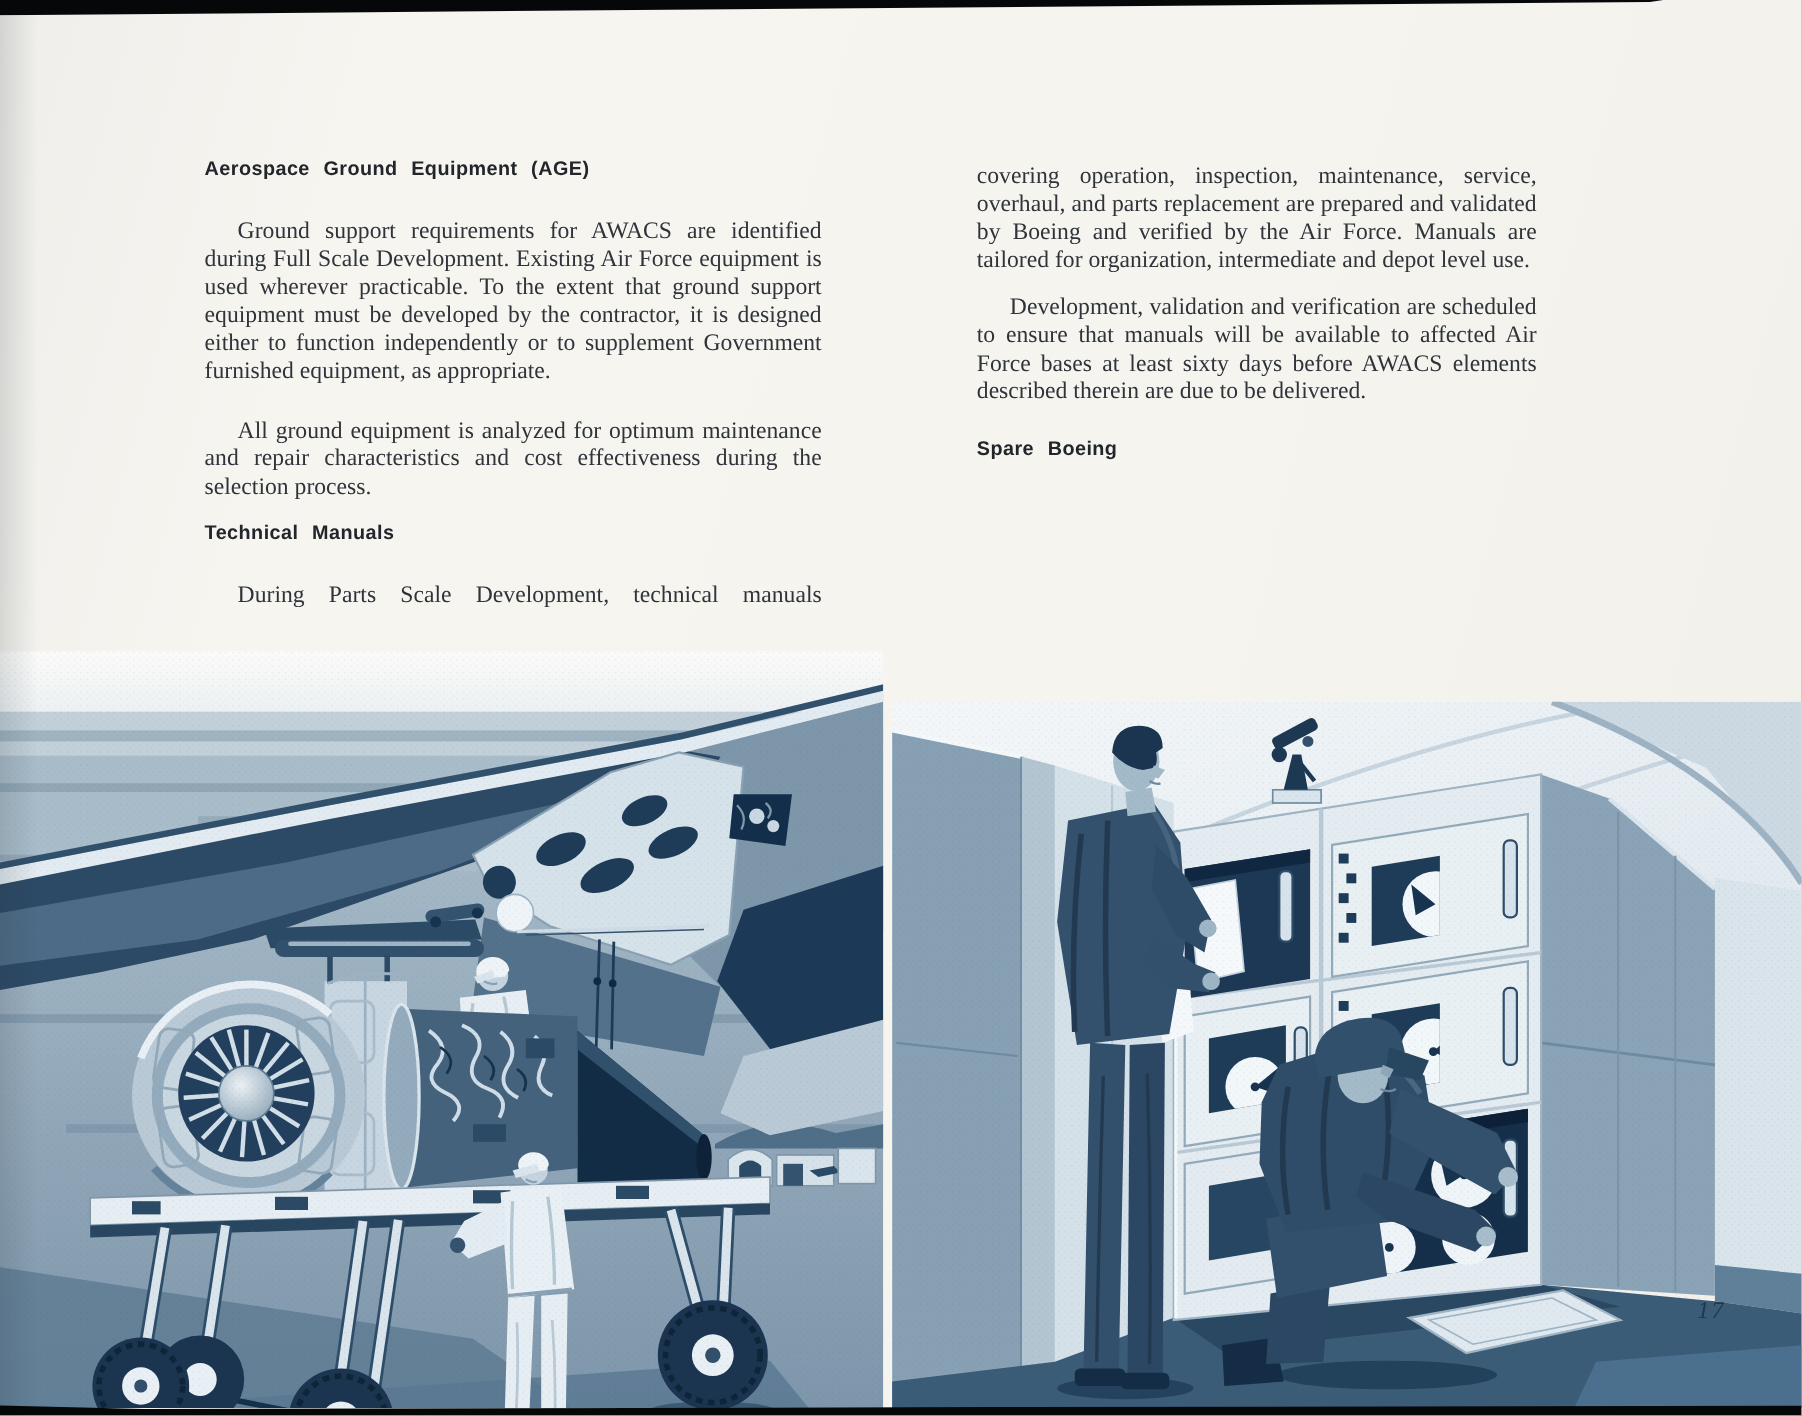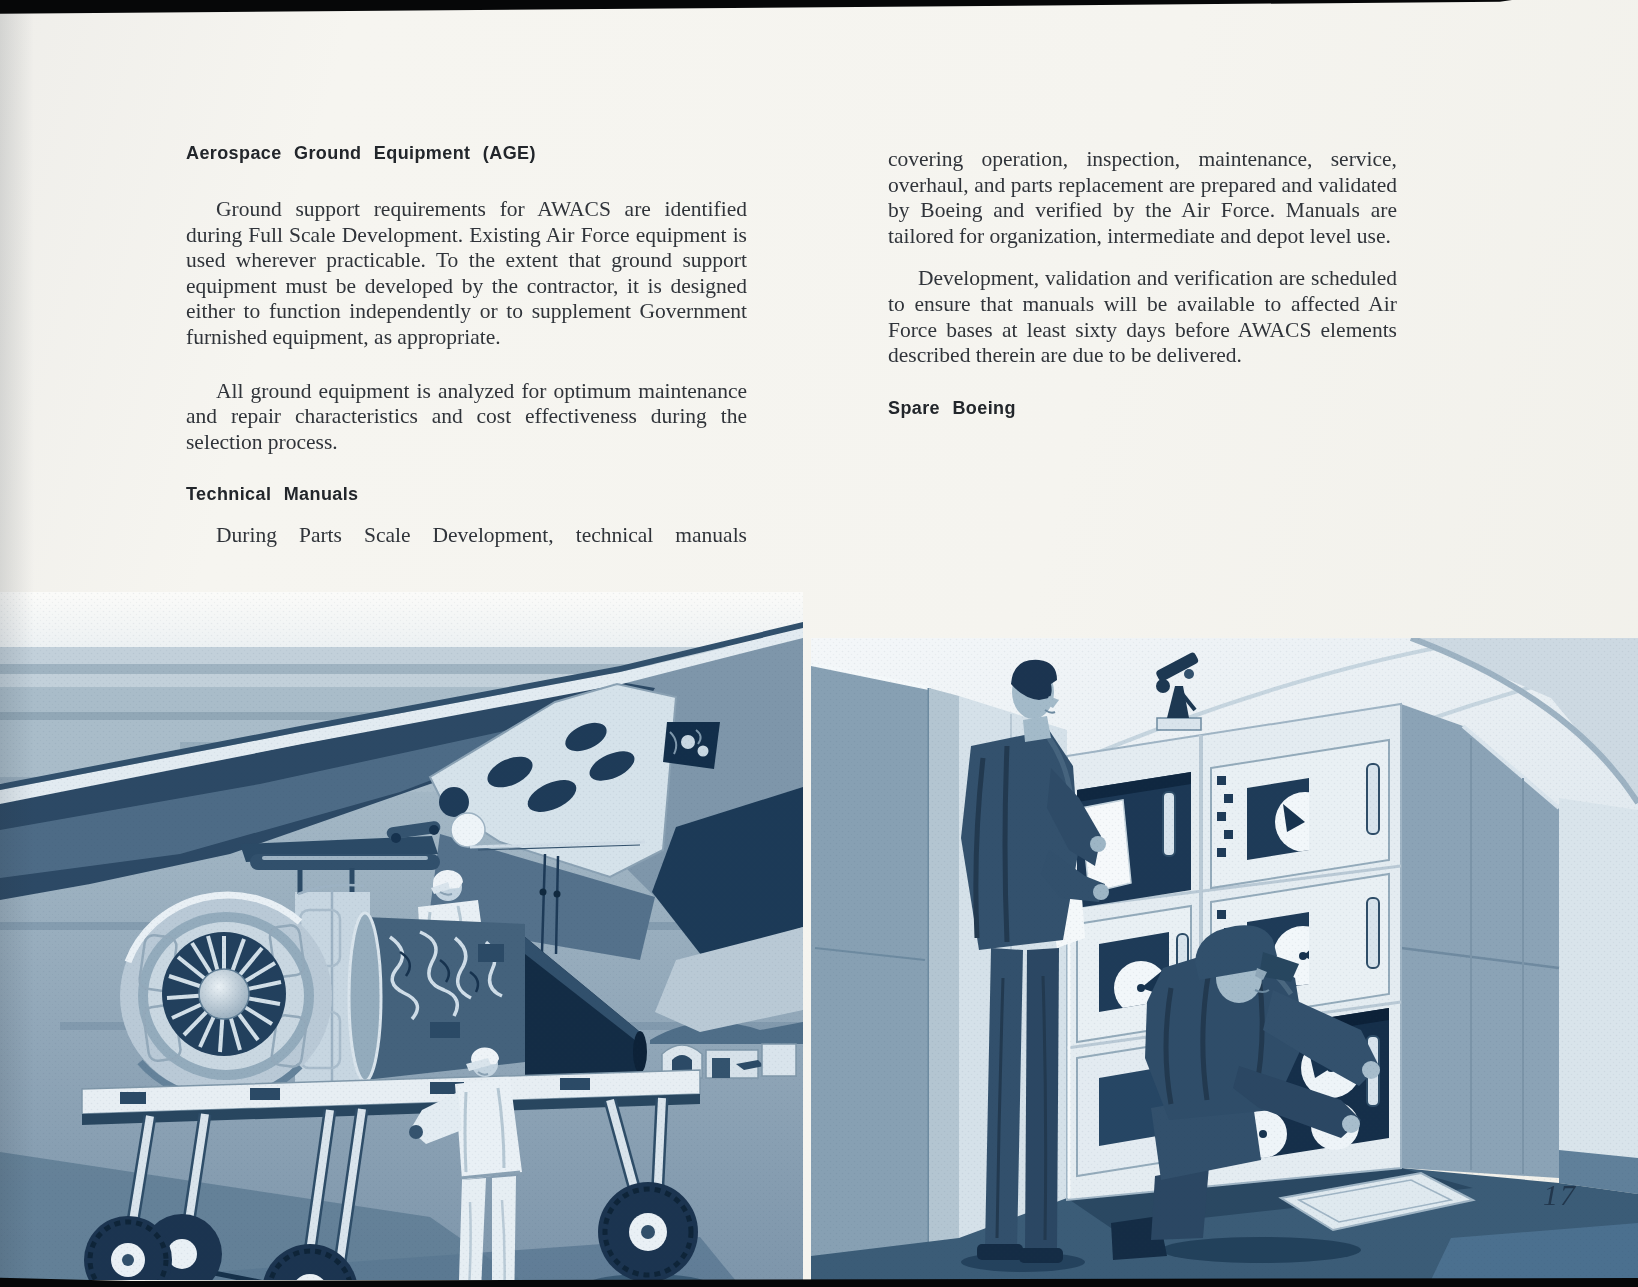--- a/index.html
+++ b/index.html
@@ -17,33 +17,33 @@
   .col{position:absolute;color:#30343a;font-size:21.5px;line-height:25.6px;text-align:justify;}
   .col p{margin:0;}
   .col p.indent{text-indent:30px;}
   h2.head{
     font-family:"Liberation Sans", sans-serif;font-weight:700;color:#22262b;
     font-size:18px;line-height:30px;margin:0;letter-spacing:.4px;word-spacing:7px;text-align:left;
   }
   .col-left{left:186px;top:138px;width:561px;}
   .col-left h2.age{margin-bottom:29px;}
   .col-left p.p1{margin-bottom:28px;}
-  .col-left p.p2{margin-bottom:24px;}
-  .col-left h2.manuals{margin-bottom:14px;}
+  .col-left p.p2{margin-bottom:14px;}
+  .col-left h2.manuals{margin-bottom:29px;}
   .col-left p.p3{text-align-last:justify;}
   .col-right{left:888px;top:147px;width:509px;}
   .col-right p.p1{margin-bottom:17px;}
   .col-right p.p2{margin-bottom:24px;}
   .col-right h2.spares{margin-bottom:41px;}
   figure{margin:0;padding:0;position:absolute;z-index:10;}
   .fig-left{left:0;top:592px;width:803px;height:688px;}
   .fig-right{left:811px;top:638px;width:827px;height:642px;}
   .fig-left svg,.fig-right svg{display:block;width:100%;height:100%;}
   .page-number{
-    position:absolute;left:732px;top:540px;font-style:italic;font-size:30px;
+    position:absolute;left:732px;top:540px;font-style:italic;font-size:22px;
     color:#22374d;font-family:"Liberation Serif", serif;letter-spacing:2px;
   }
 </style>
 </head>
 <body>
 
 <div class="sheet">
   <div class="scan-top"></div>
 
   <section class="col col-left">

